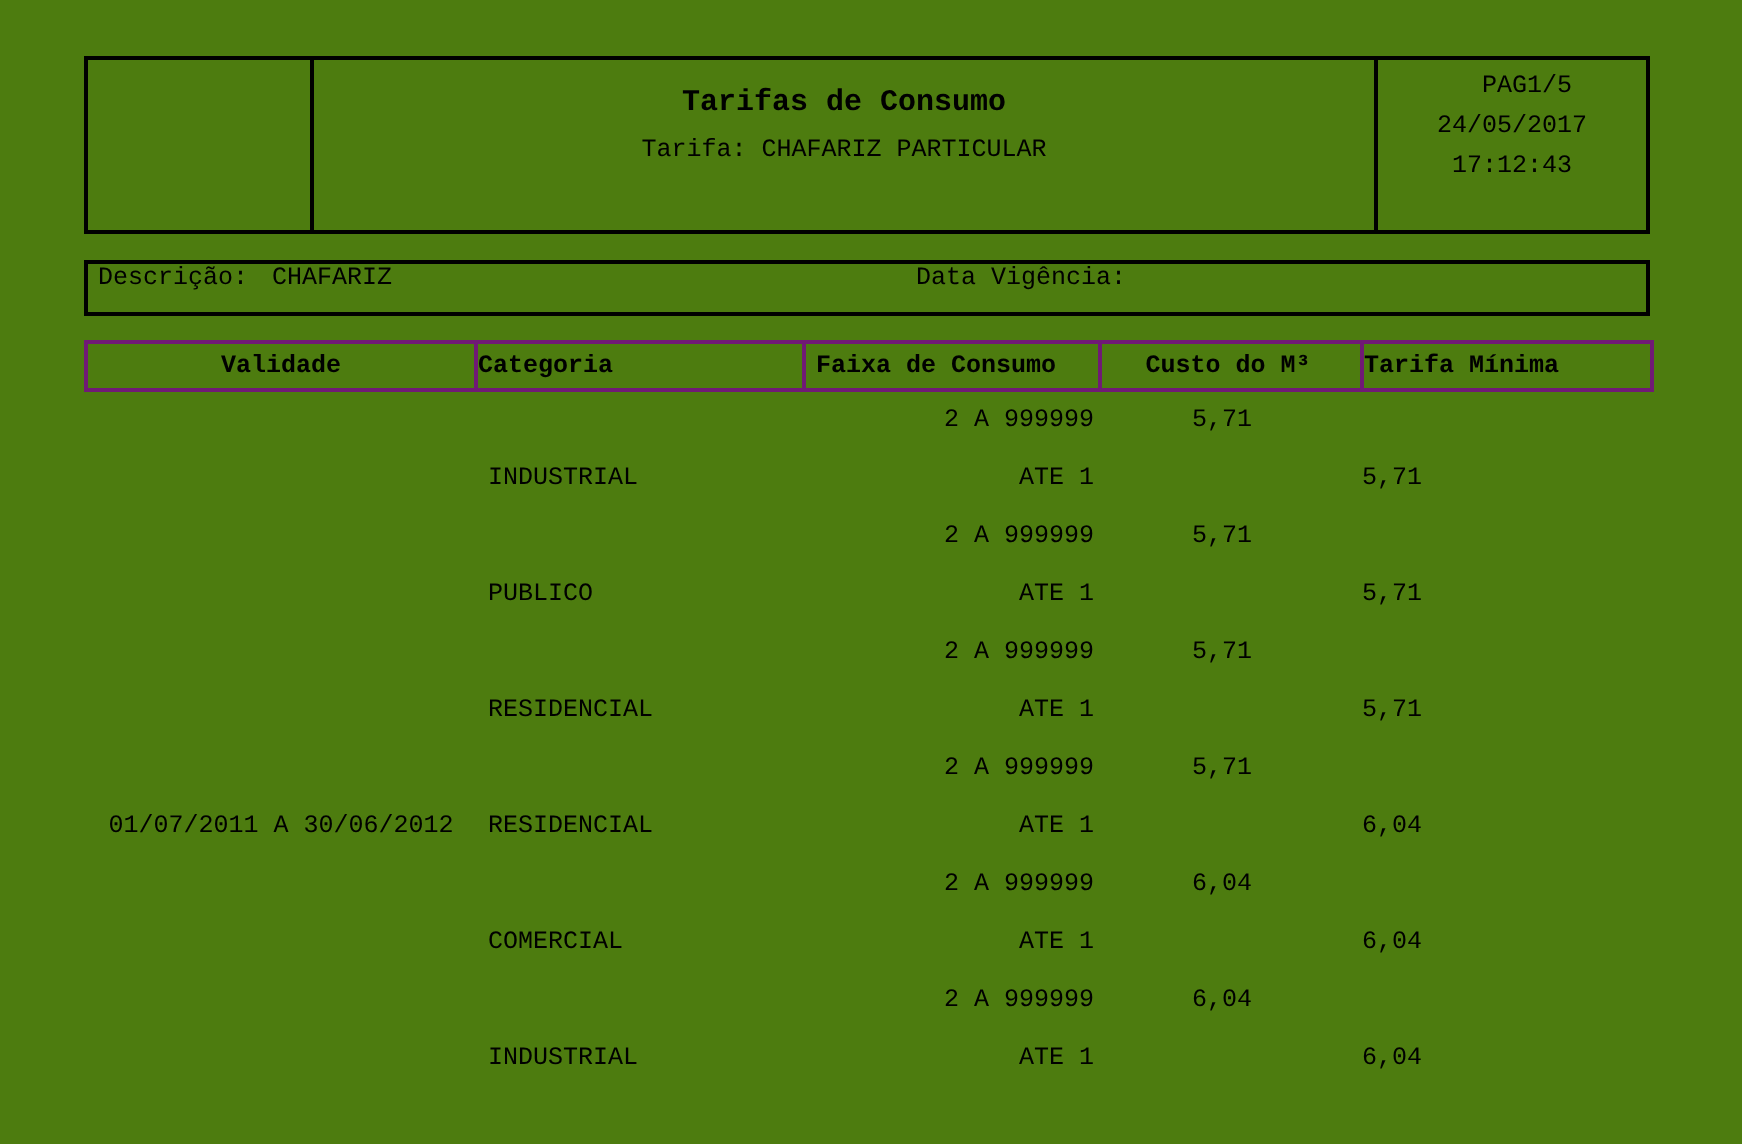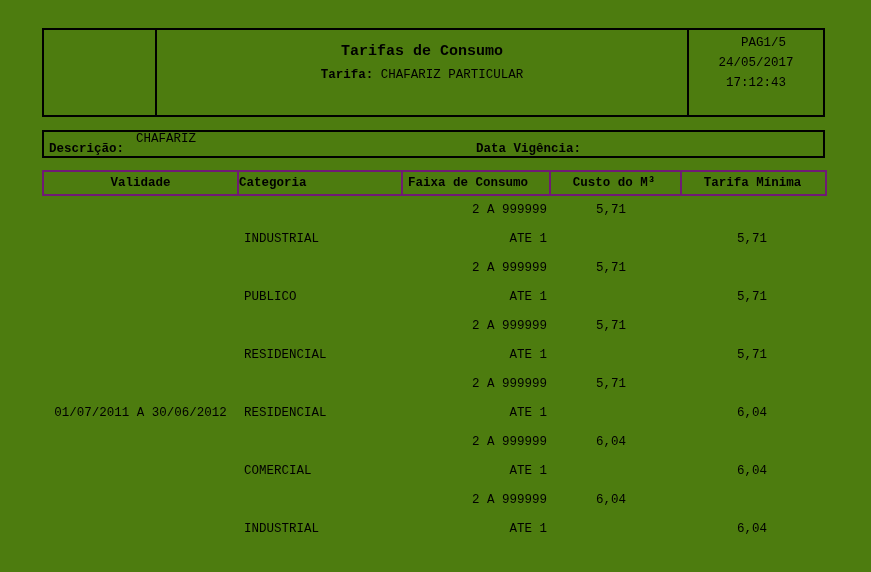--- a/index.html
+++ b/index.html
@@ -21,36 +21,36 @@
     border:2px solid #000;
     display:flex;
   }
   .logo-cell { flex:none; width:113px; border-right:2px solid #000; }
   .title-area {
     flex:1; display:flex; flex-direction:column;
     align-items:center; padding-top:13px;
   }
   .title { font-weight:bold; font-size:15px; white-space:pre; }
   .subtitle { margin-top:8px; white-space:pre; }
-  .bold { font-weight:bold;margin-top:10px; }
+  .bold { font-weight:normal; }
   .pag-panel { flex:none; width:136px; border-left:2px solid #000; padding-top:6px; }
   .pag-line { display:flex; justify-content:flex-end; padding:0 37px 0 4px; }
   .date-line, .time-line { text-align:center; margin-top:6px; }
 
   
   .desc-bar {
     position:absolute; left:42px; top:130px;
     width:783px; height:28px;
     border:2px solid #000;
     display:flex; align-items:flex-start;
     white-space:pre;
   }
   .desc-label { margin-left:5px; }
   .desc-value { margin-left:12px; }
-  .vigencia-label { position:absolute; left:432px; }
+  .vigencia-label { position:absolute; left:414px; }
 
   
   .tariff-table {
     position:absolute; left:42px; top:170px;
     width:783px;
     border-collapse:collapse;
     table-layout:fixed;
     font-size:12.5px;
   }
   .tariff-table thead th {
@@ -67,21 +67,21 @@
     vertical-align:middle;
     white-space:nowrap;
     overflow:hidden;
   }
   .c-val { text-align:center; }
   .c-cat { text-align:left; padding-left:6px; }
   .c-fai { text-align:right; padding-right:3px; }
   thead th.c-fai { text-align:center; padding-right:16px; }
   .c-cus { text-align:center; padding-right:9px; }
   thead th.c-cus { padding-right:3px; }
-  .c-tar { text-align:center; padding-right:3px; }
+  .c-tar { text-align:left; padding-right:3px; }
   thead th.c-tar { padding-right:2px; }
 </style>
 </head>
 <body>
 
 <div class="page">
 
   <div class="header-box">
     <div class="logo-cell"></div>
     <div class="title-area">

